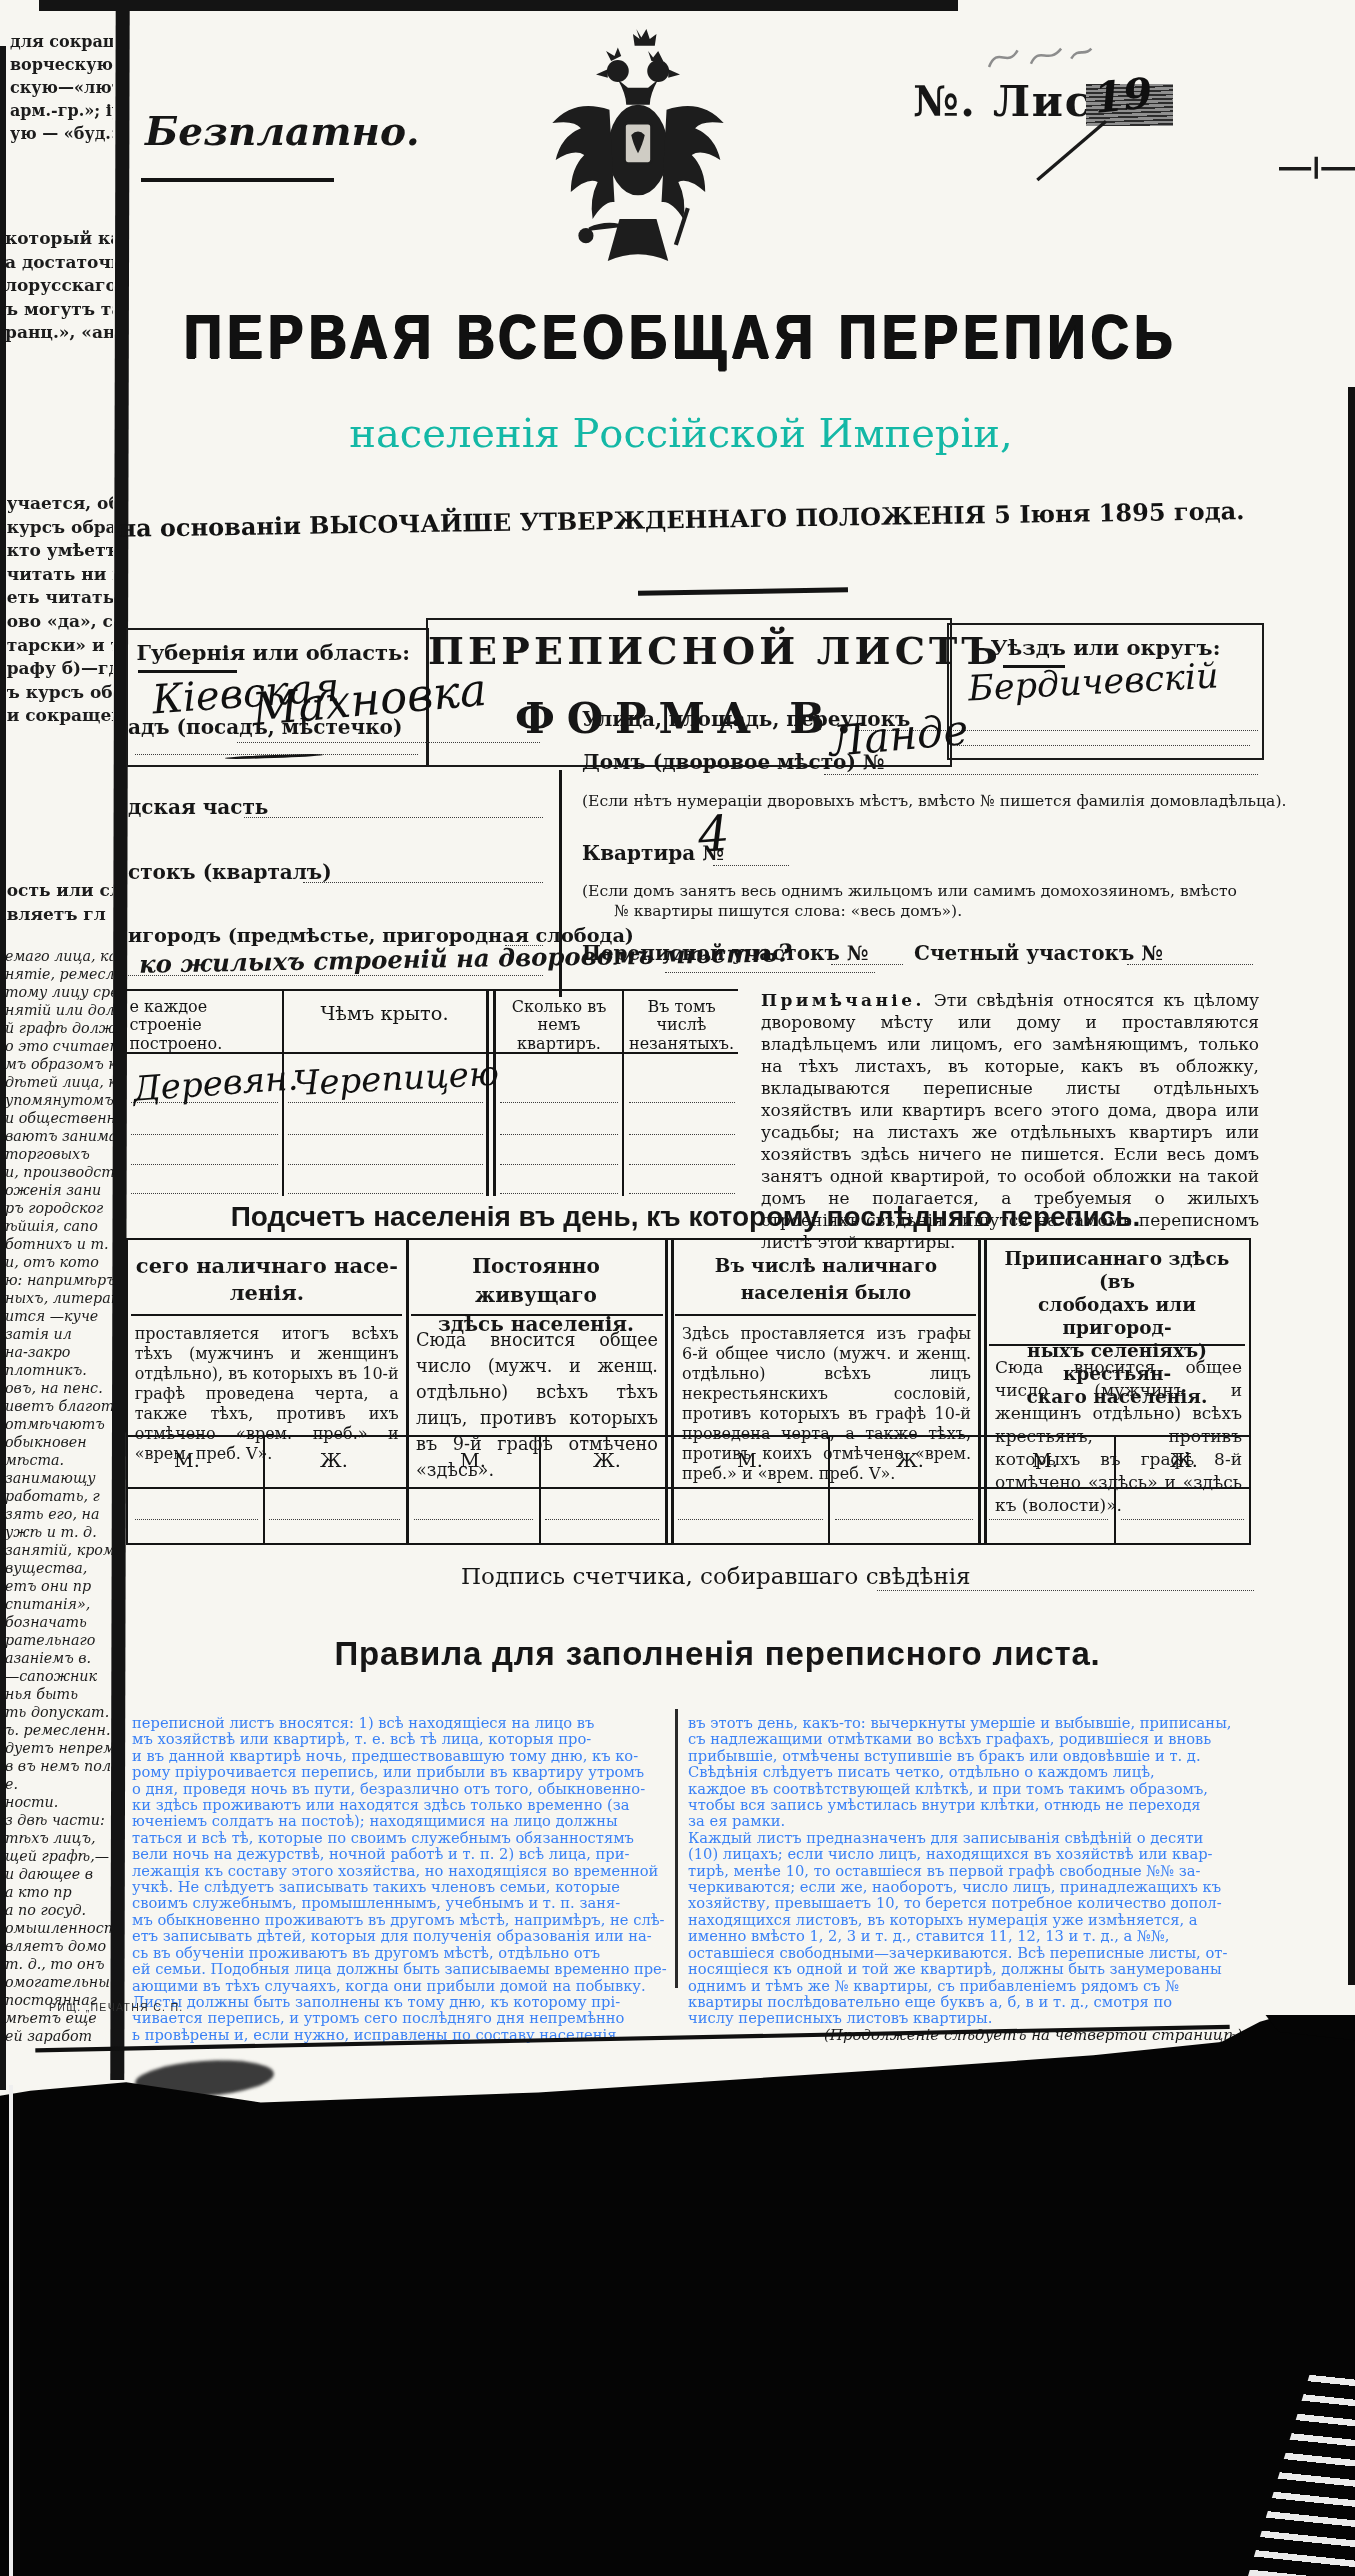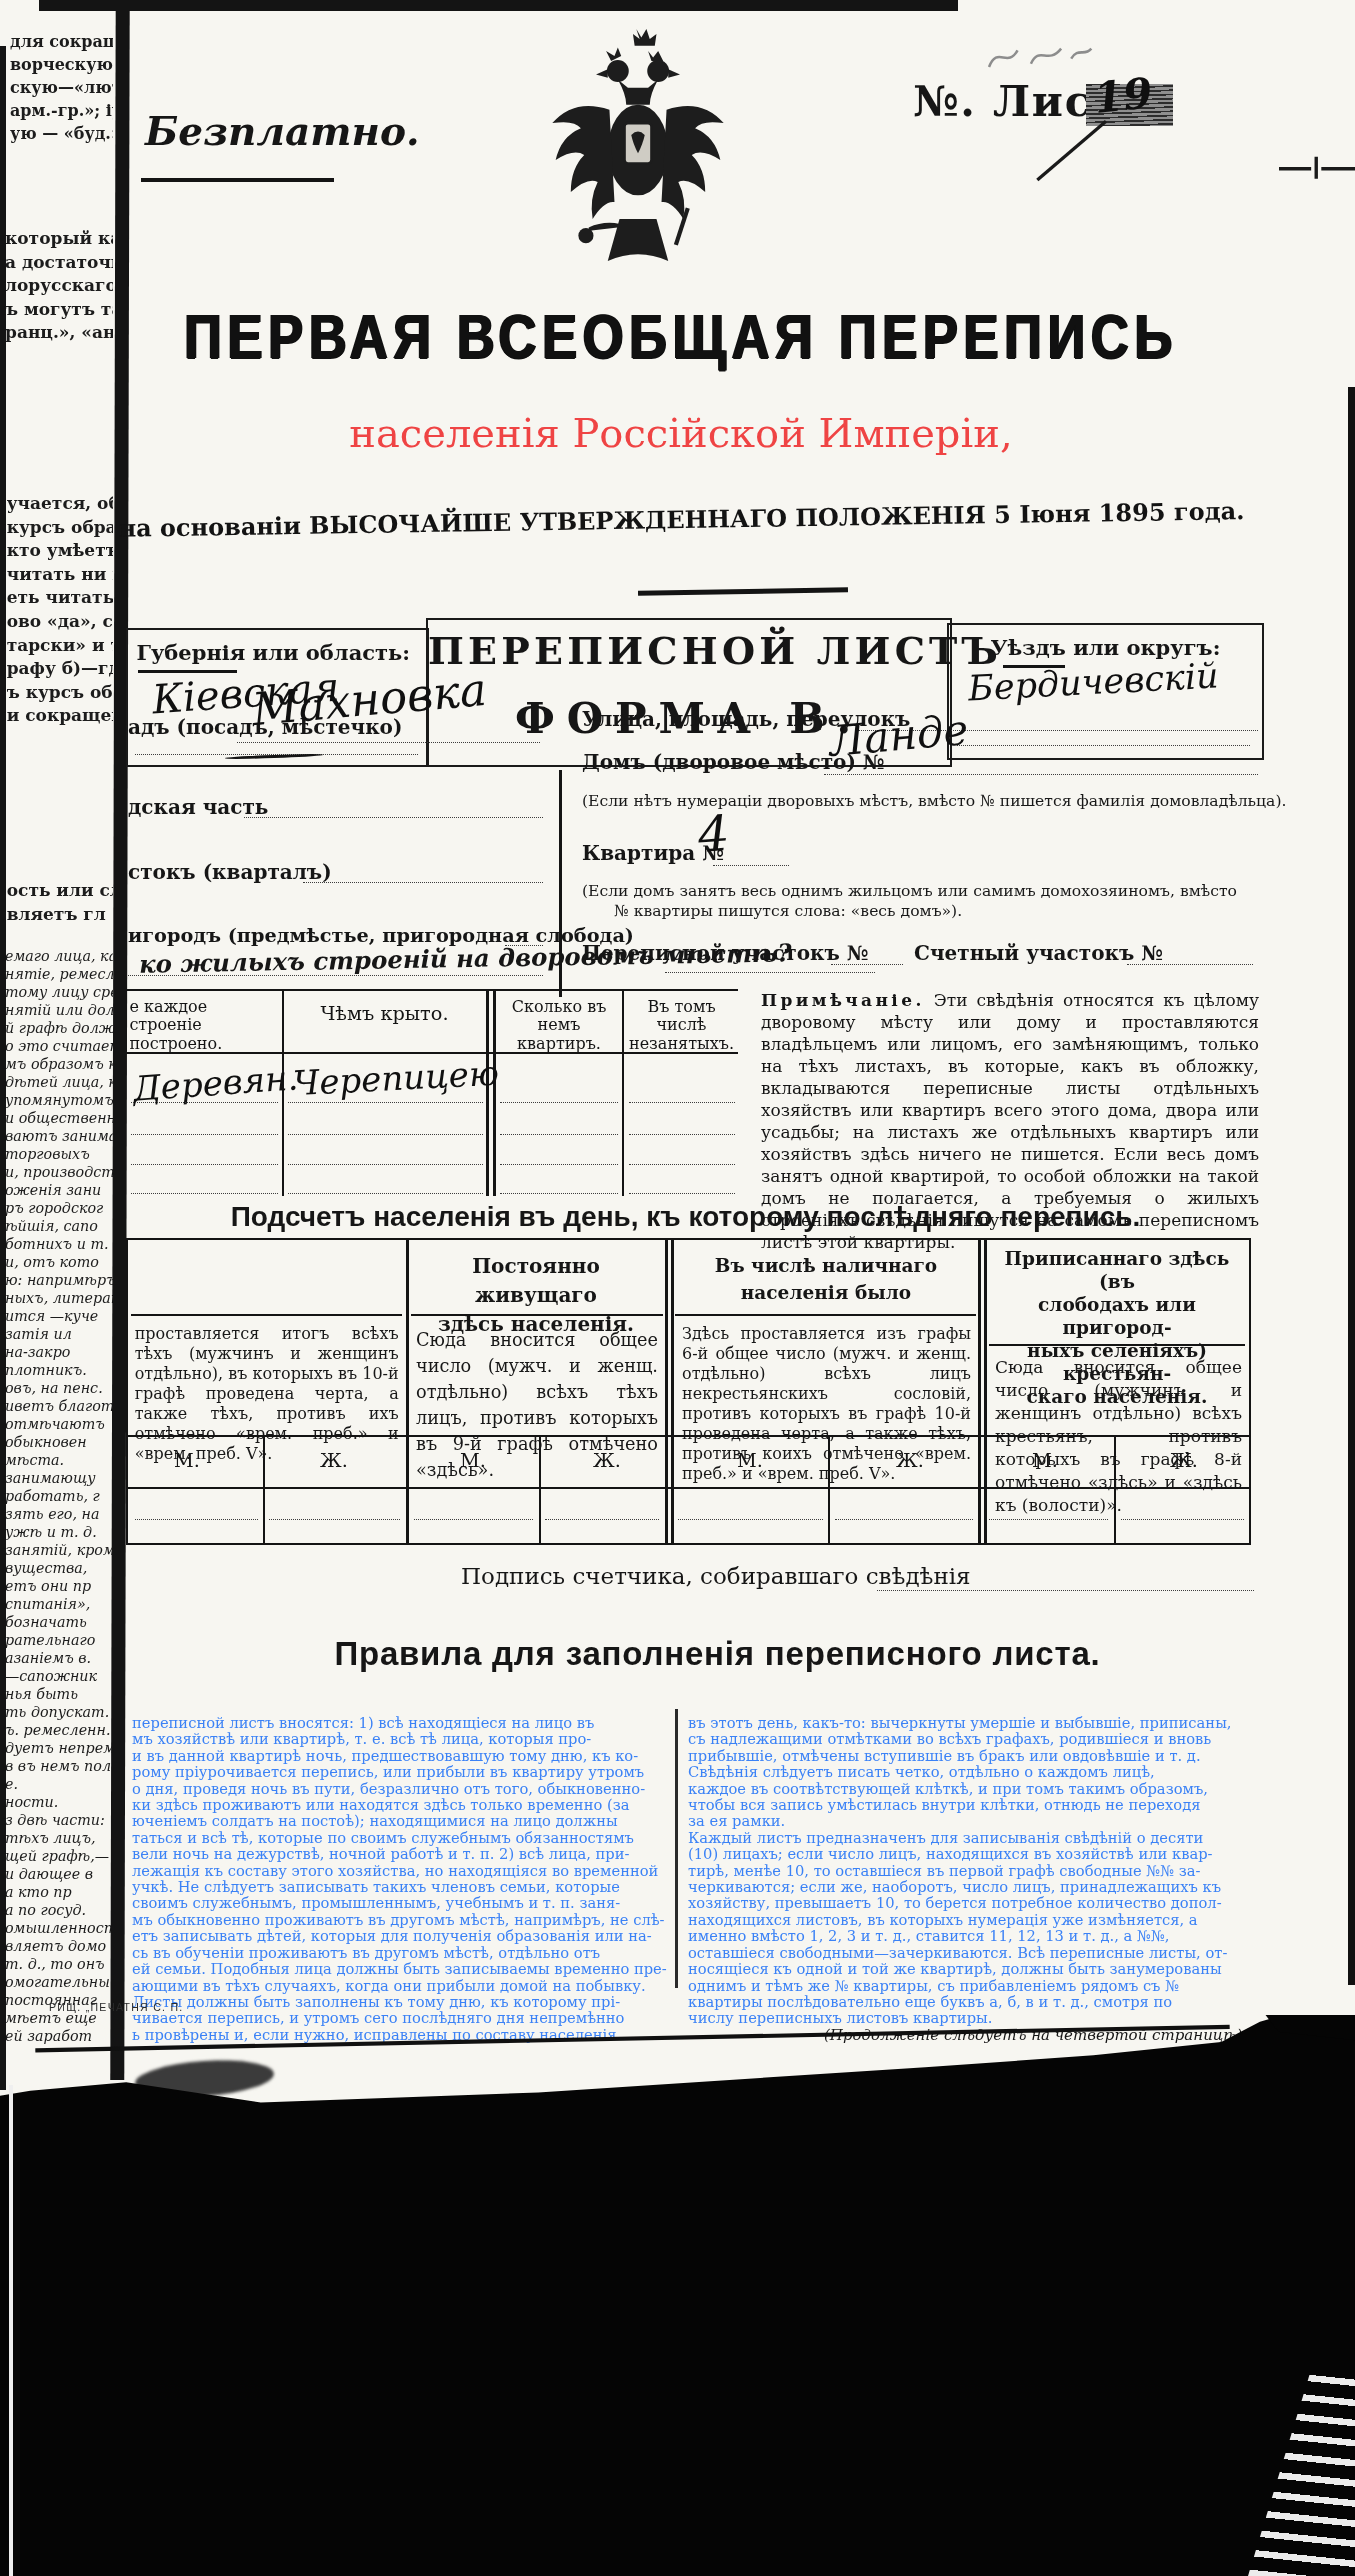--- a/index.html
+++ b/index.html
@@ -168,21 +168,21 @@
     <path d="M100 4 L18 74" stroke="#1a1a1a" stroke-width="4" fill="none"></path>
   </svg>
   <svg class="abs" style="left:984px;top:40px;" width="109" height="39" viewBox="0 0 130 46">
     <path d="M6 32 C16 6 28 34 40 12 M56 28 C66 6 76 30 92 10 M104 22 C112 8 120 20 128 10" stroke="#8d8d8d" stroke-width="3" fill="none"></path>
   </svg>
   <svg class="abs" style="left:1279px;top:150px;" width="77" height="34" viewBox="0 0 91 40">
     <path d="M0 22 H38 M50 22 H90 M44 8 V34" stroke="#1a1a1a" stroke-width="4" fill="none"></path>
   </svg>
 
   <div class="abs sans b ctr" style="left:126px;top:305px;width:1110px;font-size:54px;letter-spacing:5.9px;transform:scale(0.97,1.18);color:#111;text-shadow:1.2px 0 #111,-1.2px 0 #111,0 0.8px #111;">ПЕРВАЯ ВСЕОБЩАЯ ПЕРЕПИСЬ</div>
-  <div class="abs serif ctr" style="left:126px;top:410px;width:1110px;font-size:40px;color:#ef4444;">населенія Россійской Имперіи,</div>
+  <div class="abs serif ctr" style="left:126px;top:410px;width:1110px;font-size:40px;color:#14b8a6;">населенія Россійской Имперіи,</div>
   <div class="abs serif b ctr nw" style="left:101px;top:505px;width:1161px;font-size:24px;transform:rotate(-0.9deg);color:#131313;">на основаніи ВЫСОЧАЙШЕ УТВЕРЖДЕННАГО ПОЛОЖЕНІЯ 5 Іюня 1895 года.</div>
   <div class="abs line" style="left:638px;top:589px;width:210px;height:5px;transform:rotate(-1deg);"></div>
 
   <div class="abs" style="left:126px;top:628px;width:299px;height:135px;border:2.5px solid #1a1a1a;">
     <div class="abs boxlbl nw" style="left:8.4px;top:10px;">Губернія или область:</div>
     <div class="abs line" style="left:10px;top:40px;width:99px;height:2.5px;"></div>
     <div class="abs hand" style="left:23.6px;top:40px;font-size:40px;transform:rotate(-4deg);">Кіевская</div>
     <div class="abs dot" style="left:6.7px;bottom:10px;width:283px;"></div>
   </div>
   <div class="abs" style="left:426px;top:618px;width:522px;height:145px;border:2.5px solid #1a1a1a;">
@@ -282,20 +282,24 @@
 
   <div class="abs sans b ctr nw" style="left:126px;top:1201px;width:1119px;font-size:28px;">Подсчетъ населенія въ день, къ которому послѣдняго перепись.</div>
 
   <div class="abs" style="left:126px;top:1238px;width:1121px;height:303px;border:2.5px solid #141414;">
     <div class="abs line" style="left:278px;top:0;width:2.5px;height:303px;"></div>
     <div class="abs line" style="left:537px;top:0;width:2.5px;height:303px;"></div>
     <div class="abs line" style="left:543px;top:0;width:2.5px;height:303px;"></div>
     <div class="abs line" style="left:850px;top:0;width:2.5px;height:303px;"></div>
     <div class="abs line" style="left:856px;top:0;width:2.5px;height:303px;"></div>
 
+    <div class="abs ctr" style="left:3.4px;top:11.8px;width:271px;font-size:21px;font-weight:bold;line-height:27px;">
+      <div>сего наличнаго насе-</div>
+      <div>ленія.</div>
+    </div>
     <div class="abs ctr" style="left:286px;top:11.8px;width:244px;font-size:20px;font-weight:bold;line-height:29px;">
       <div>Постоянно живущаго</div>
       <div>здѣсь населенія.</div>
     </div>
     <div class="abs ctr" style="left:549px;top:11.8px;width:298px;font-size:18.5px;font-weight:bold;line-height:27px;">
       <div>Въ числѣ наличнаго населенія было</div>
     </div>
     <div class="abs ctr" style="left:863px;top:6.7px;width:252px;font-size:18.5px;font-weight:bold;line-height:23px;">
       <div>Приписаннаго здѣсь (въ</div>
       <div>слободахъ или пригород-</div>

